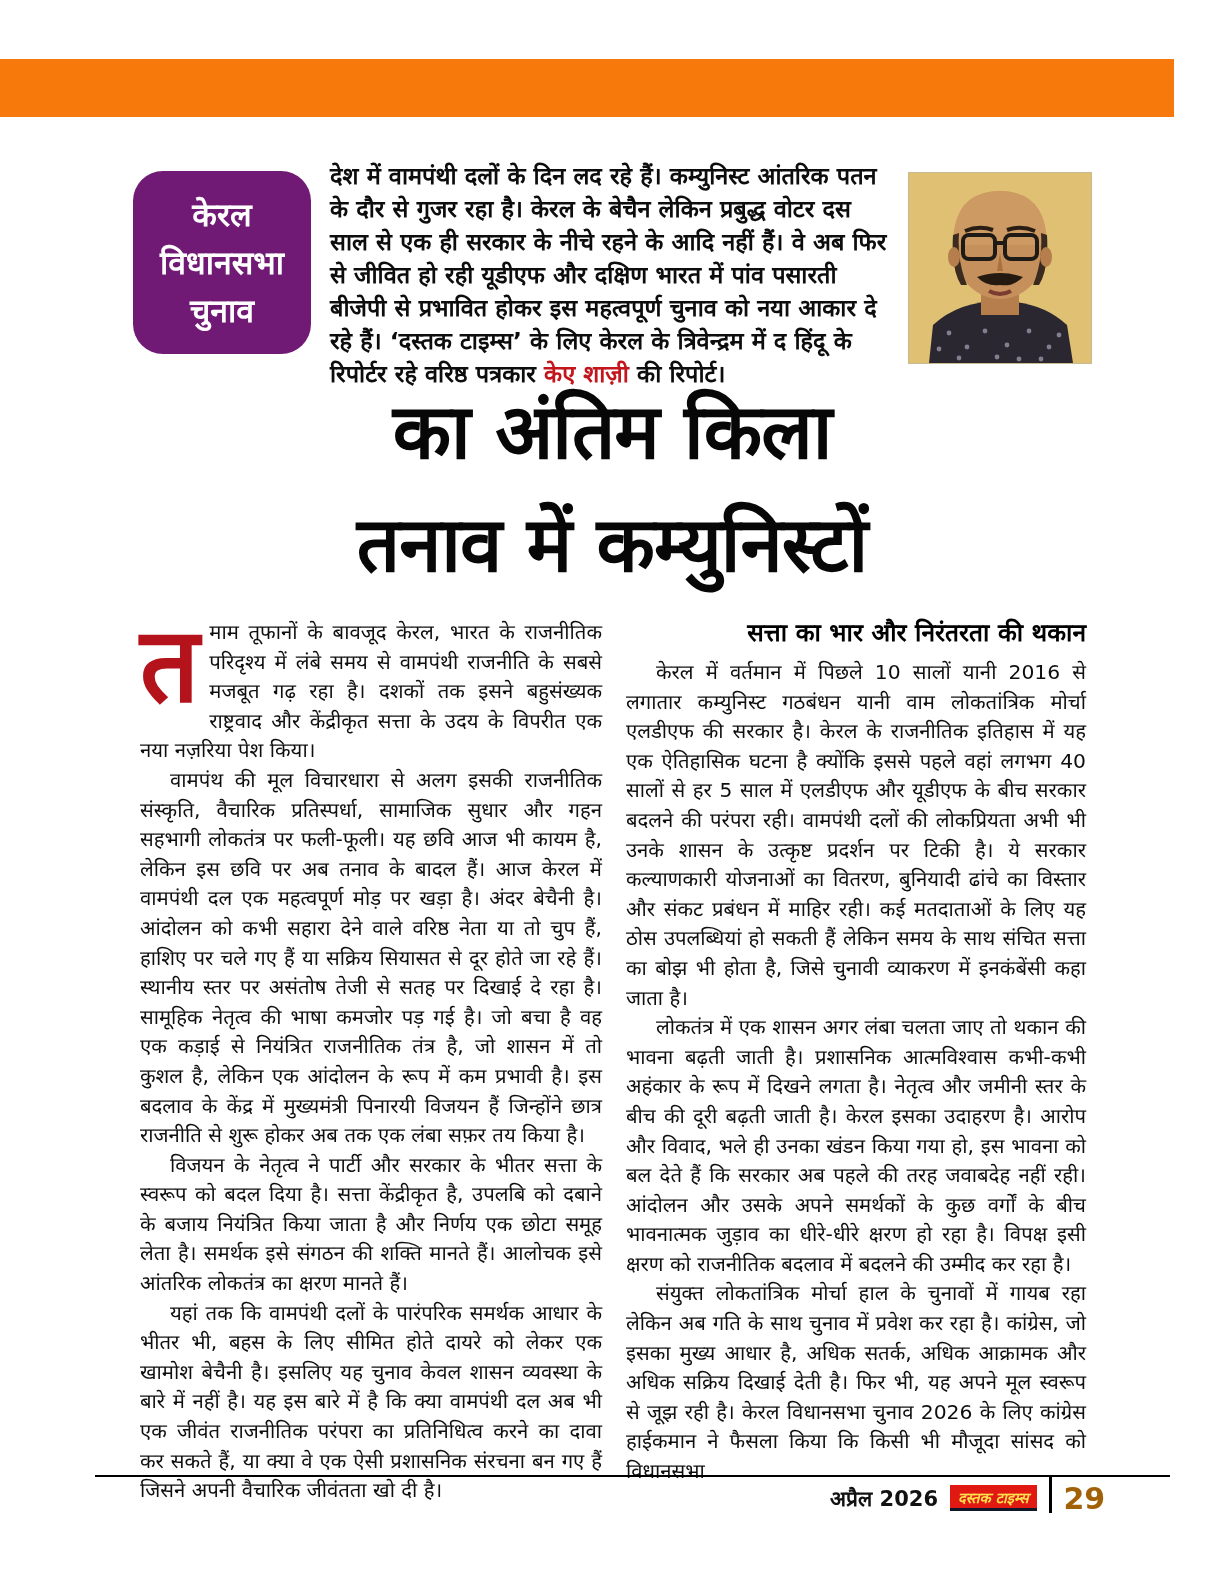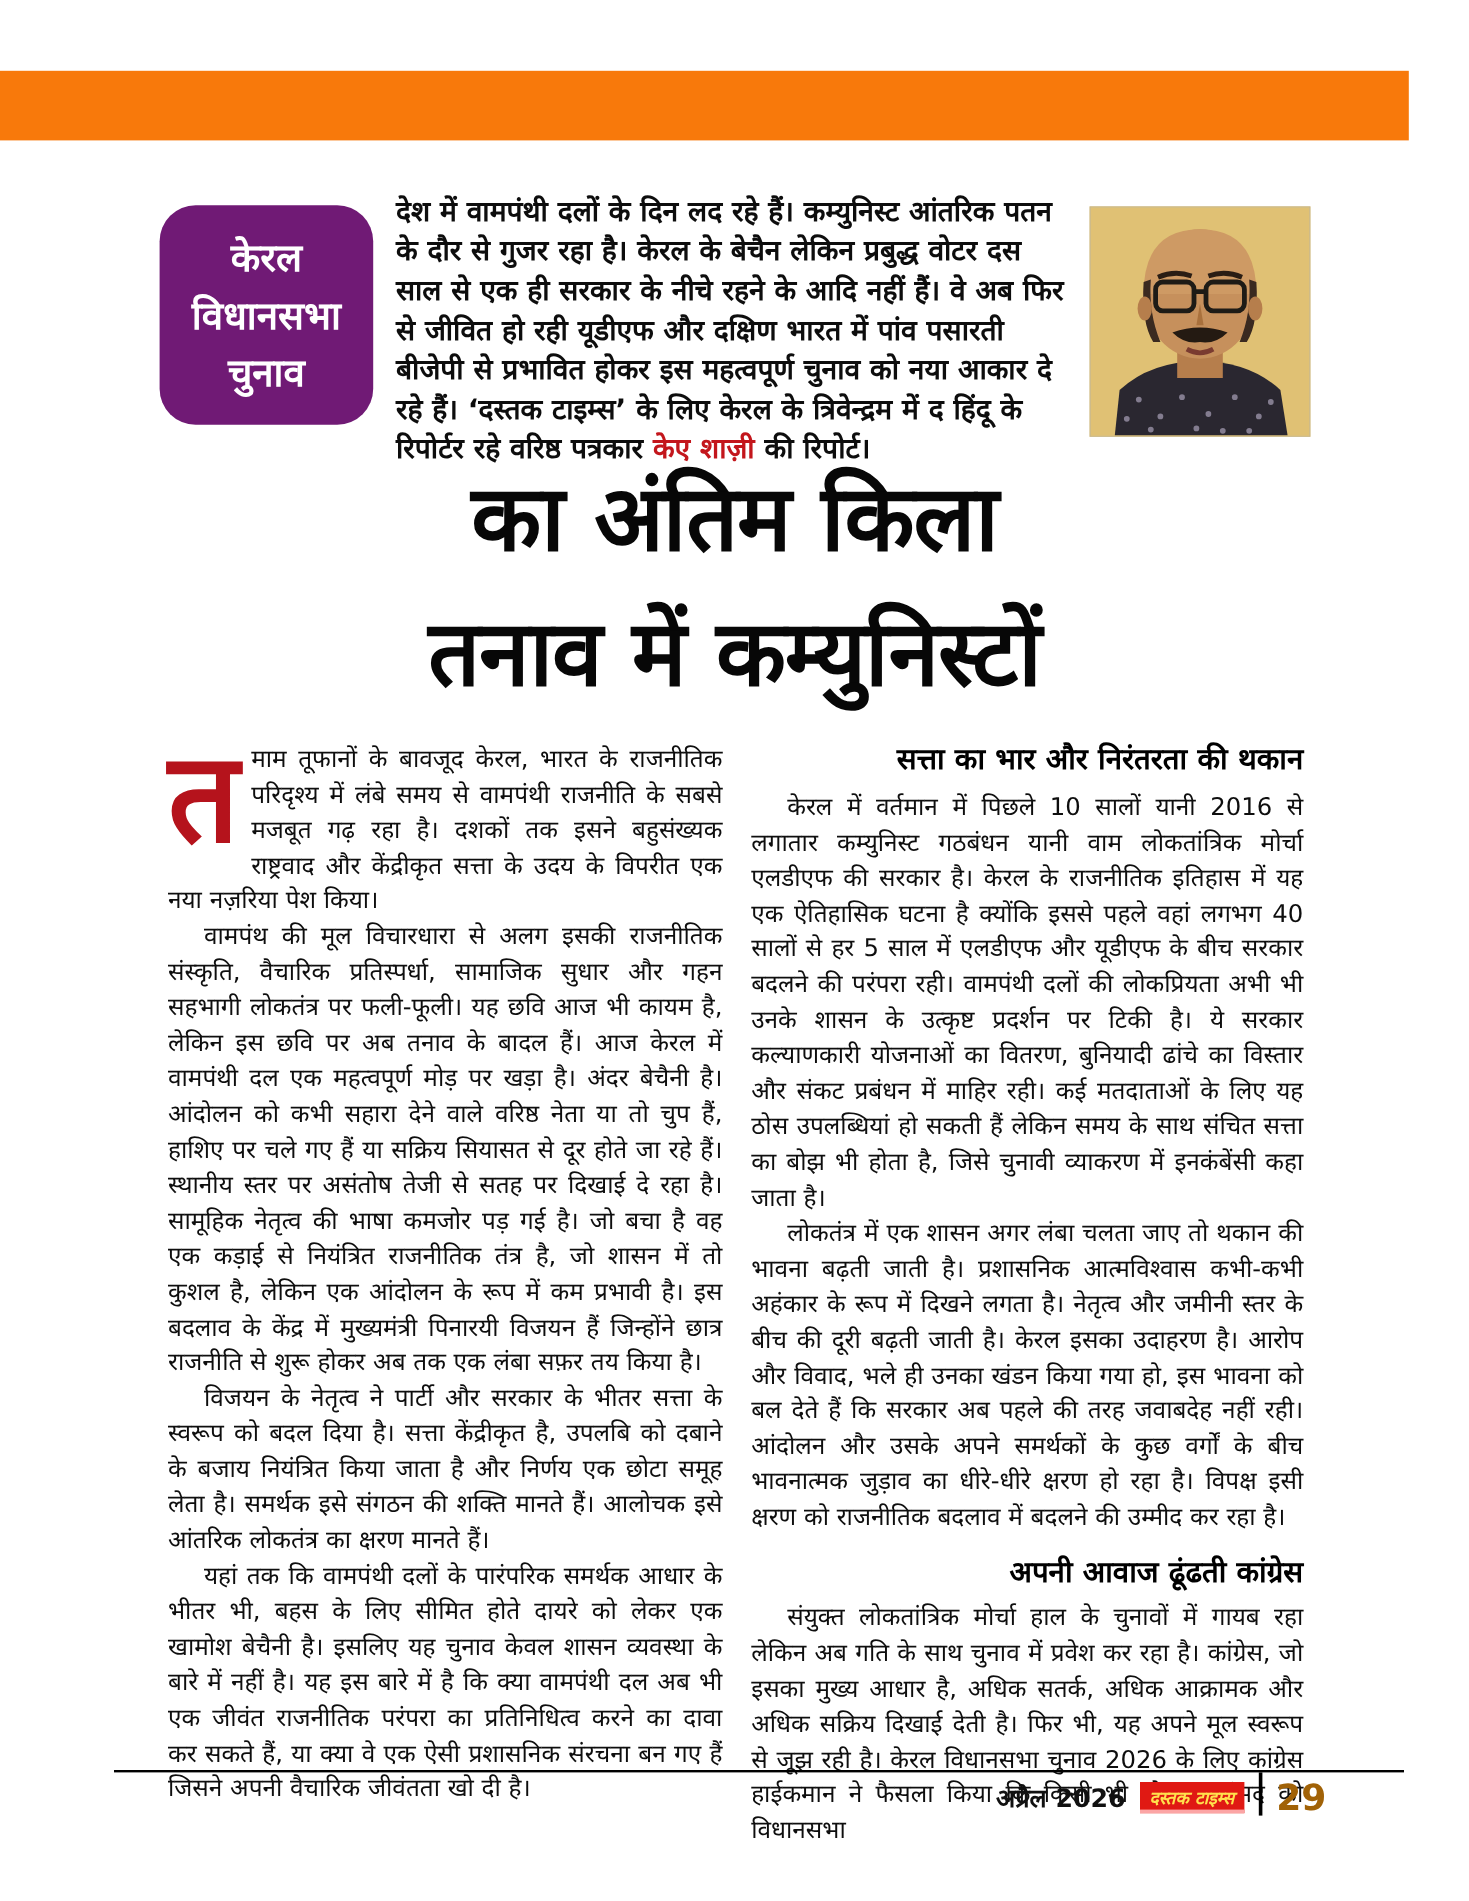--- a/index.html
+++ b/index.html
@@ -66,21 +66,21 @@
 
   
   .footer-rule { position:absolute; left:95px; top:1475px; width:1075px; height:2px; background:#000; }
   .footer-row {
     position:absolute; left:830px; top:1478px; height:40px;
     display:flex; align-items:center; gap:12px;
   }
   .footer-date { font-weight:bold; font-size:21px; color:#111; white-space:nowrap; }
   .footer-logo {
     background:#E01913; color:#FFE14D; font-weight:bold; font-style:italic;
-    font-size:14.5px; padding:2px 8px 1px 8px; border-bottom:3px solid #fca5a5;
+    font-size:14.5px; padding:2px 8px 1px 8px; border-bottom:3px solid #0f172a;
     white-space:nowrap;
   }
   .footer-sep { width:3px; height:36px; background:#000; margin-top:-6px; }
   .footer-page { font-size:30px; font-weight:800; color:#a16207; }
 </style>
 </head>
 <body>
 
 <div class="page">
 
@@ -149,21 +149,20 @@
     <p><span class="dropcap">त</span><span>माम तूफानों के बावजूद केरल, भारत के राजनीतिक परिदृश्य में लंबे समय से वामपंथी राजनीति के सबसे मजबूत गढ़ रहा है। दशकों तक इसने बहुसंख्यक राष्ट्रवाद और केंद्रीकृत सत्ता के उदय के विपरीत एक नया नज़रिया पेश किया।</span></p>
     <p class="indent">वामपंथ की मूल विचारधारा से अलग इसकी राजनीतिक संस्कृति, वैचारिक प्रतिस्पर्धा, सामाजिक सुधार और गहन सहभागी लोकतंत्र पर फली-फूली। यह छवि आज भी कायम है, लेकिन इस छवि पर अब तनाव के बादल हैं। आज केरल में वामपंथी दल एक महत्वपूर्ण मोड़ पर खड़ा है। अंदर बेचैनी है। आंदोलन को कभी सहारा देने वाले वरिष्ठ नेता या तो चुप हैं, हाशिए पर चले गए हैं या सक्रिय सियासत से दूर होते जा रहे हैं। स्थानीय स्तर पर असंतोष तेजी से सतह पर दिखाई दे रहा है। सामूहिक नेतृत्व की भाषा कमजोर पड़ गई है। जो बचा है वह एक कड़ाई से नियंत्रित राजनीतिक तंत्र है, जो शासन में तो कुशल है, लेकिन एक आंदोलन के रूप में कम प्रभावी है। इस बदलाव के केंद्र में मुख्यमंत्री पिनारयी विजयन हैं जिन्होंने छात्र राजनीति से शुरू होकर अब तक एक लंबा सफ़र तय किया है।</p>
     <p class="indent">विजयन के नेतृत्व ने पार्टी और सरकार के भीतर सत्ता के स्वरूप को बदल दिया है। सत्ता केंद्रीकृत है, उपलबि को दबाने के बजाय नियंत्रित किया जाता है और निर्णय एक छोटा समूह लेता है। समर्थक इसे संगठन की शक्ति मानते हैं। आलोचक इसे आंतरिक लोकतंत्र का क्षरण मानते हैं।</p>
     <p class="indent">यहां तक कि वामपंथी दलों के पारंपरिक समर्थक आधार के भीतर भी, बहस के लिए सीमित होते दायरे को लेकर एक खामोश बेचैनी है। इसलिए यह चुनाव केवल शासन व्यवस्था के बारे में नहीं है। यह इस बारे में है कि क्या वामपंथी दल अब भी एक जीवंत राजनीतिक परंपरा का प्रतिनिधित्व करने का दावा कर सकते हैं, या क्या वे एक ऐसी प्रशासनिक संरचना बन गए हैं जिसने अपनी वैचारिक जीवंतता खो दी है।</p>
   </div>
 
   <div class="col col-right">
     <h3 class="subhead mb">सत्ता का भार और निरंतरता की थकान</h3>
     <p class="indent">केरल में वर्तमान में पिछले 10 सालों यानी 2016 से लगातार कम्युनिस्ट गठबंधन यानी वाम लोकतांत्रिक मोर्चा एलडीएफ की सरकार है। केरल के राजनीतिक इतिहास में यह एक ऐतिहासिक घटना है क्योंकि इससे पहले वहां लगभग 40 सालों से हर 5 साल में एलडीएफ और यूडीएफ के बीच सरकार बदलने की परंपरा रही। वामपंथी दलों की लोकप्रियता अभी भी उनके शासन के उत्कृष्ट प्रदर्शन पर टिकी है। ये सरकार कल्याणकारी योजनाओं का वितरण, बुनियादी ढांचे का विस्तार और संकट प्रबंधन में माहिर रही। कई मतदाताओं के लिए यह ठोस उपलब्धियां हो सकती हैं लेकिन समय के साथ संचित सत्ता का बोझ भी होता है, जिसे चुनावी व्याकरण में इनकंबेंसी कहा जाता है।</p>
     <p class="indent">लोकतंत्र में एक शासन अगर लंबा चलता जाए तो थकान की भावना बढ़ती जाती है। प्रशासनिक आत्मविश्वास कभी-कभी अहंकार के रूप में दिखने लगता है। नेतृत्व और जमीनी स्तर के बीच की दूरी बढ़ती जाती है। केरल इसका उदाहरण है। आरोप और विवाद, भले ही उनका खंडन किया गया हो, इस भावना को बल देते हैं कि सरकार अब पहले की तरह जवाबदेह नहीं रही। आंदोलन और उसके अपने समर्थकों के कुछ वर्गों के बीच भावनात्मक जुड़ाव का धीरे-धीरे क्षरण हो रहा है। विपक्ष इसी क्षरण को राजनीतिक बदलाव में बदलने की उम्मीद कर रहा है।</p>
-    <h3 class="subhead mt">अपनी आवाज ढूंढती कांग्रेस</h3>
     <p class="indent">संयुक्त लोकतांत्रिक मोर्चा हाल के चुनावों में गायब रहा लेकिन अब गति के साथ चुनाव में प्रवेश कर रहा है। कांग्रेस, जो इसका मुख्य आधार है, अधिक सतर्क, अधिक आक्रामक और अधिक सक्रिय दिखाई देती है। फिर भी, यह अपने मूल स्वरूप से जूझ रही है। केरल विधानसभा चुनाव 2026 के लिए कांग्रेस हाईकमान ने फैसला किया कि किसी भी मौजूदा सांसद को विधानसभा</p>
   </div>
 
   <div class="footer-rule"></div>
   <div class="footer-row">
     <span class="footer-date">अप्रैल 2026</span>
     <span class="footer-logo">दस्तक टाइम्स</span>
     <span class="footer-sep"></span>
     <span class="footer-page">29</span>
   </div>

